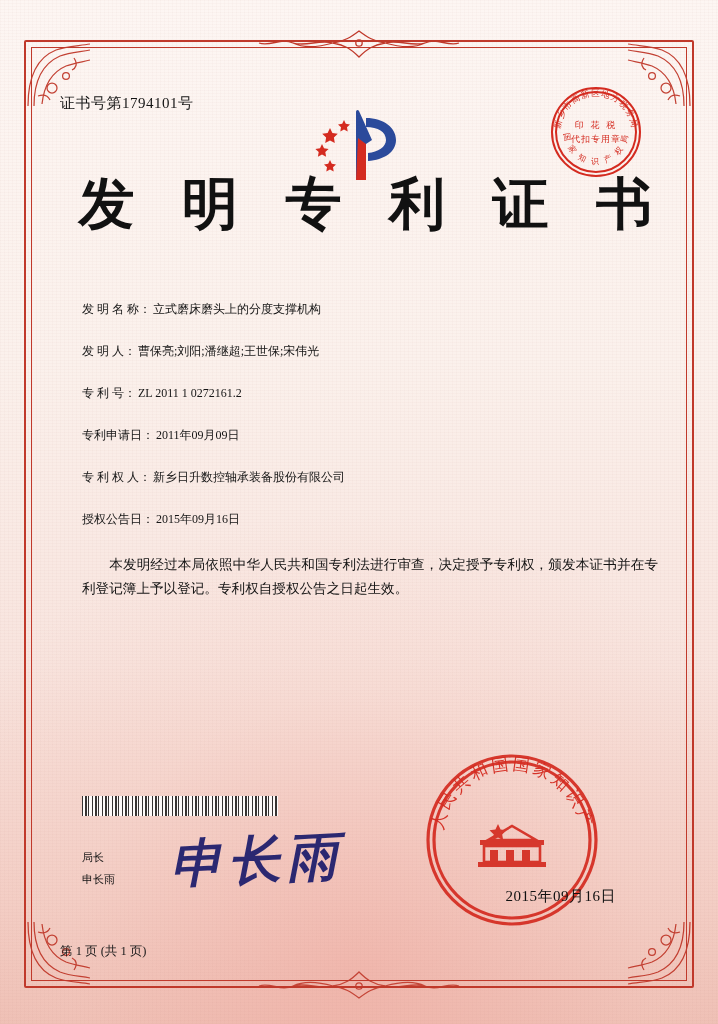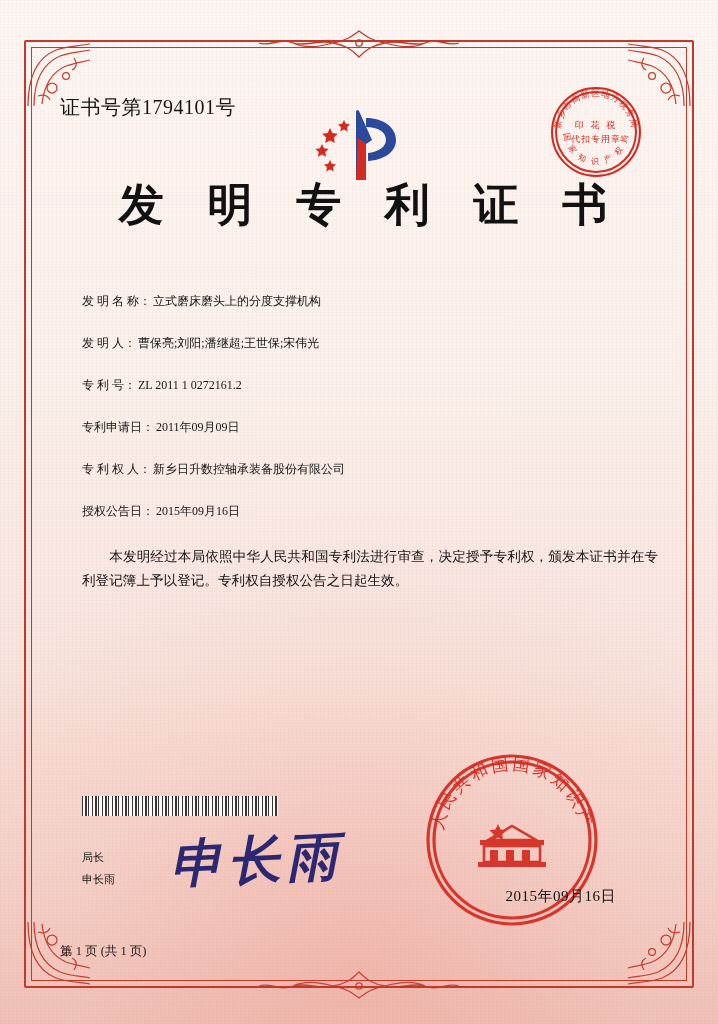--- a/index.html
+++ b/index.html
@@ -93,21 +93,21 @@
 
   .content {
     position: absolute;
     left: 60px;
     top: 70px;
     right: 52px;
     bottom: 60px;
   }
 
   .cert-number {
-    font-size: 20px;
+    font-size: 15px;
     color: #141414;
     letter-spacing: 0.5px;
     margin-top: 24px;
   }
 
   
   .logo {
     position: absolute;
     left: 50%;
     top: 28px;
@@ -121,22 +121,22 @@
   .stamp-small {
     position: absolute;
     right: 18px;
     top: 10px;
     width: 104px;
     height: 104px;
   }
   .stamp-small svg { width: 100%; height: 100%; display: block; }
 
   .main-title {
-    text-align: center;
-    font-size: 45px;
+    text-align: right;
+    font-size: 56px;
     font-weight: bold;
     color: #111;
     letter-spacing: 14px;
     margin-top: 54px;
     text-indent: 14px;
     font-family: "DejaVu Serif", "Liberation Serif", serif;
   }
 
   .fields {
     margin-top: 58px;

